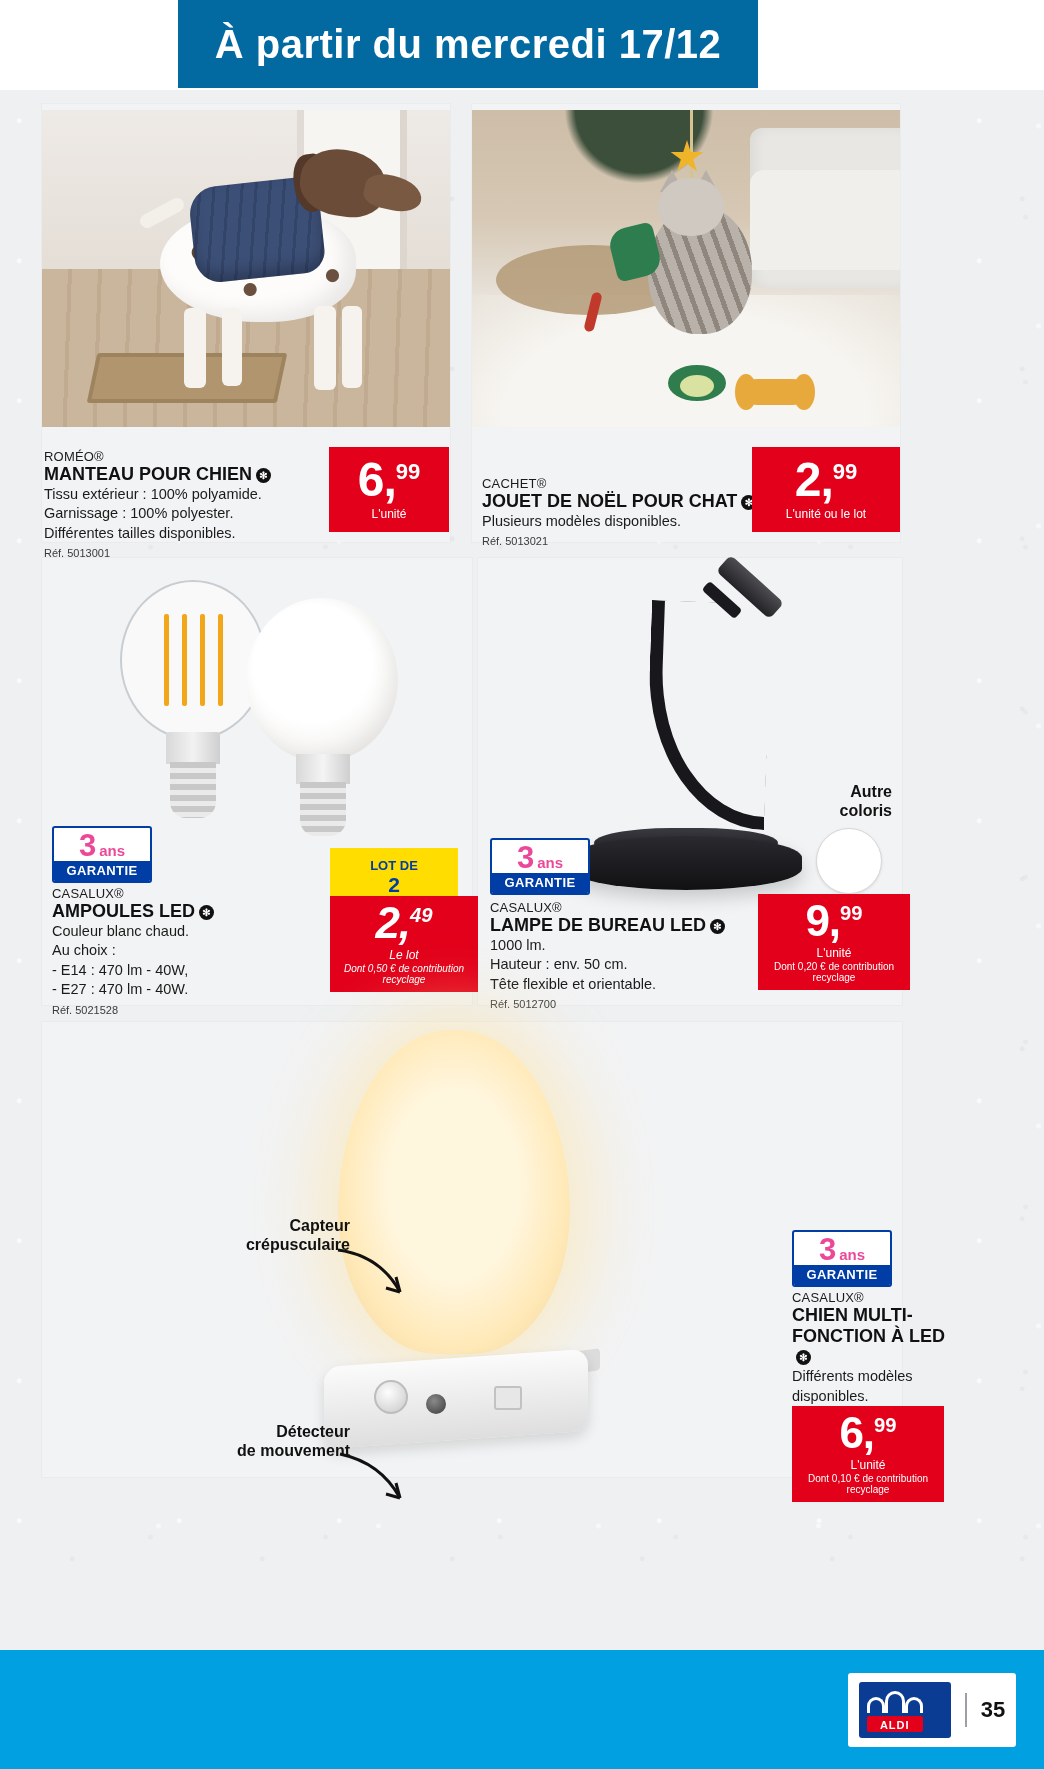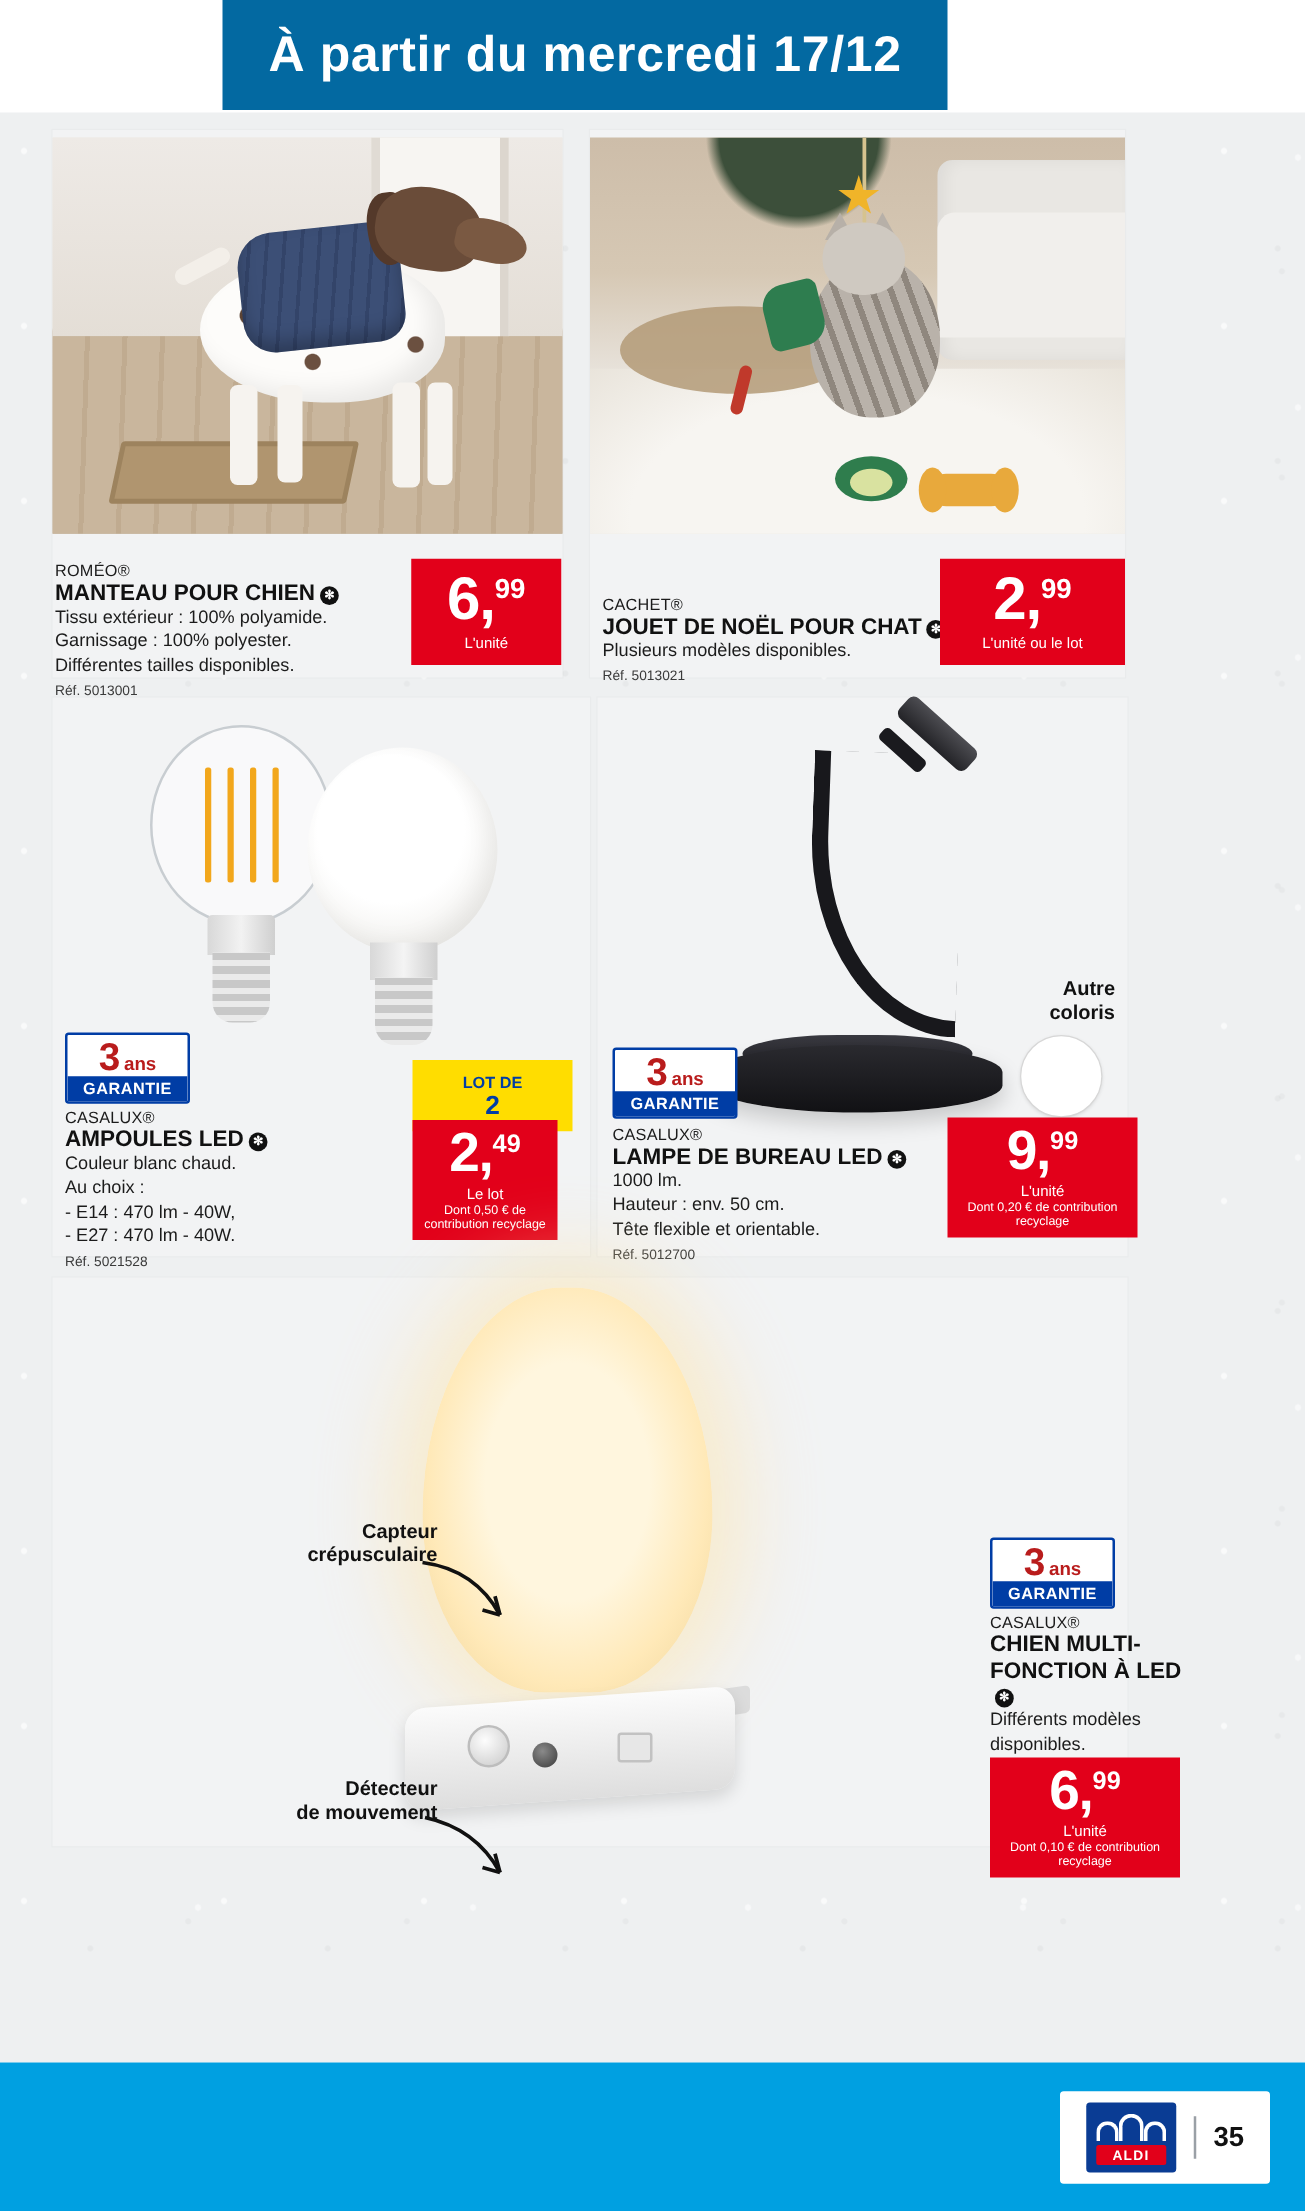--- a/index.html
+++ b/index.html
@@ -165,21 +165,21 @@
   .tag-dog { top: 447px; left: 329px; width: 120px; height: 85px; }
   .tag-dog .big { font-size: 48px; }
   .tag-cat { top: 447px; left: 752px; width: 148px; height: 85px; }
   .tag-cat .big { font-size: 48px; }
 
   
   .warranty {
     position:absolute; width: 100px; background:#ffffff; text-align:center;
     border:2px solid #003da5; border-radius:3px; overflow:hidden;
   }
-  .warranty .w-top { color:#b91c1c; font-weight:bold; padding:2px 0 0 0; }
+  .warranty .w-top { color:#ec4899; font-weight:bold; padding:2px 0 0 0; }
   .warranty .w-num { font-size: 31px; line-height: 1; }
   .warranty .w-yrs { font-size: 15px; margin-left:3px; }
   .warranty .w-bot { background:#003da5; color:#fff; font-size:13px; font-weight:bold; padding:2px 0 3px; letter-spacing:.4px; }
 
   
   .bulb-a { position:absolute; top:580px; left:120px; width:146px; height:240px; }
   .bulb-a .glass { position:absolute; top:0; left:0; width:146px; height:160px;
     border:2px solid #c8cdd1; border-radius:50%; background: rgba(255,255,255,0.5); }
   .bulb-a .fil { position:absolute; background:#f2a71b; width:5px; height:92px; top:34px; border-radius:2px;}
   .bulb-a .f1{left:44px;} .bulb-a .f2{left:62px;} .bulb-a .f3{left:80px;} .bulb-a .f4{left:98px;}
@@ -200,21 +200,21 @@
   .warr-bulb { top: 826px; left: 52px; }
   .txt-bulb { position:absolute; top: 886px; left: 52px; width: 216px; }
 
   .lot-tag {
     position:absolute; top: 848px; left: 330px; width: 128px; height: 57px;
     background:#ffdd00; color:#003da5; text-align:center; font-weight:bold;
     display:flex; flex-direction:column; justify-content:center; line-height:1;
   }
   .lot-tag .lt1 { font-size: 13px; }
   .lot-tag .lt2 { font-size: 21px; margin-top:2px; }
-  .tag-bulb { top: 896px; left: 330px; width: 116px; height: 96px; }
+  .tag-bulb { top: 896px; left: 330px; width: 148px; height: 96px; font-style: italic; }
   .tag-bulb .big { font-size: 44px; }
 
   
   .lamp { position:absolute; top: 568px; left: 552px; width: 300px; height: 330px; }
   .lamp .head { position:absolute; top: 8px; left: 162px; width: 72px; height: 22px;
     background: linear-gradient(180deg,#4d4d52,#232327); border-radius: 6px; transform: rotate(42deg); }
   .lamp .head-light { position:absolute; top: 26px; left: 148px; width: 44px; height: 12px;
     background:#1a1a1e; border-radius: 4px; transform: rotate(42deg); }
   .lamp .arm { position:absolute; top: 34px; left: 96px; width: 120px; height: 226px;
     border-left: 13px solid #18181c; border-bottom-left-radius: 120px 160px;
@@ -269,21 +269,21 @@
   .tag-night .big { font-size: 44px; }
 
   
   .footer-band {
     position:absolute; bottom: 0; left: 0; width: 1044px; height: 119px; background:#00a0e1;
   }
   .footer-plate {
     position:absolute; bottom: 22px; right: 28px; width: 168px; height: 74px;
     background:#ffffff; border-radius:3px; display:flex; align-items:center; justify-content:center; gap:14px;
   }
-  .aldi-logo { width: 72px; height: 56px; position:relative; }
+  .aldi-logo { width: 92px; height: 56px; position:relative; }
   .aldi-logo .blue { position:absolute; inset:0; background:#0a3c94; border-radius:3px; }
   .aldi-logo .arcs { position:absolute; top:5px; left:6px; width:60px; height:30px; }
   .aldi-logo .arc { position:absolute; border:3px solid #ffffff; border-bottom:none; border-radius: 40px 40px 0 0; }
   .aldi-logo .a1 { left:2px; top:10px; width:18px; height:16px; }
   .aldi-logo .a2 { left:20px; top:4px;  width:20px; height:22px; }
   .aldi-logo .a3 { left:40px; top:10px; width:18px; height:16px; }
   .aldi-logo .red { position:absolute; bottom:6px; left:8px; width:56px; height:16px; background:#e2001a; border-radius:2px; }
   .aldi-logo .word { position:absolute; bottom:7px; left:0; width:72px; text-align:center;
     color:#ffffff; font-size:11px; font-weight:bold; letter-spacing:1px; }
   .page-num { color:#111; font-size: 22px; font-weight: bold; }

